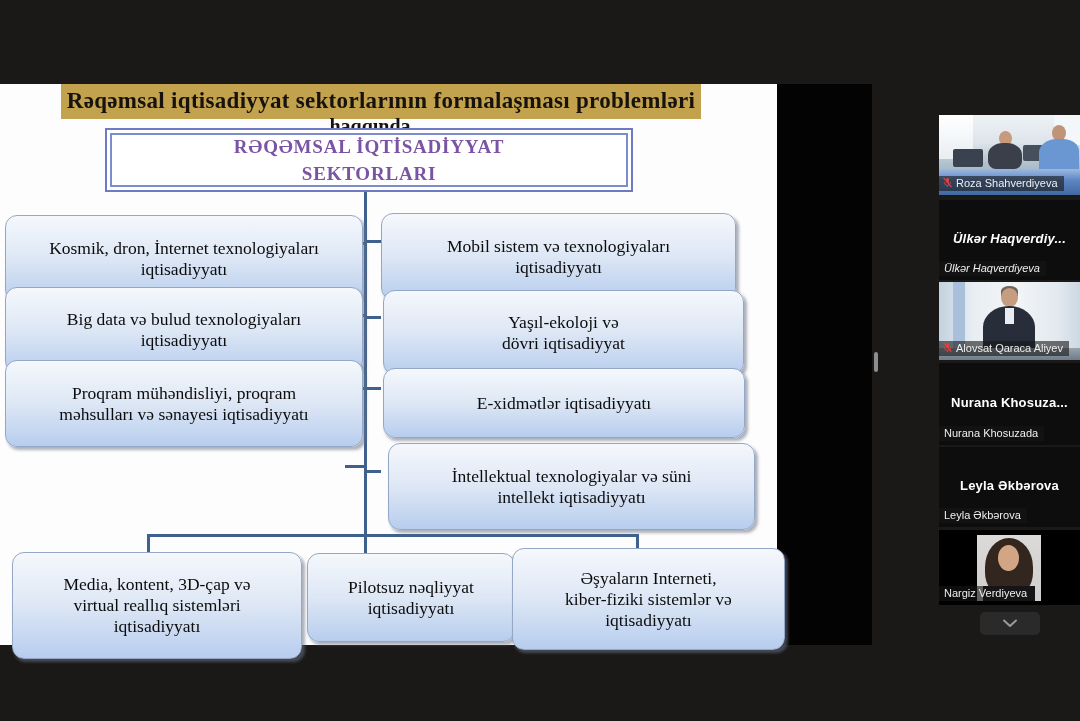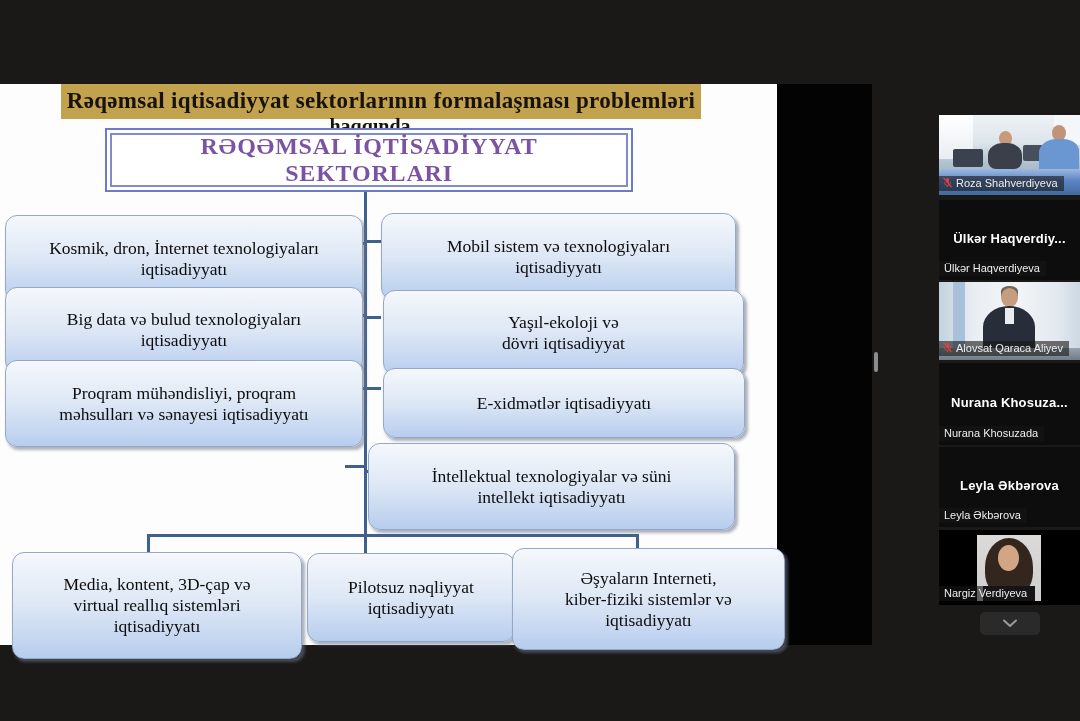--- a/index.html
+++ b/index.html
@@ -14,21 +14,21 @@
   .slide-title{position:absolute;left:0;top:5px;width:762px;text-align:center;z-index:1;}
   .slide-title span{background:#c2a24c;color:#17120d;font-weight:bold;font-size:23px;
         letter-spacing:.3px;padding:4px 6px 6px 6px;line-height:1.05;}
   .clipped-line{position:absolute;left:300px;top:31px;width:140px;height:13px;overflow:hidden;
         text-align:center;font-weight:bold;font-size:20px;color:#17120d;z-index:1;}
 
   .root-box{position:absolute;left:105px;top:44px;width:524px;height:60px;background:#fff;
         border:2px solid #6d7bc6;z-index:2;}
   .root-box-inner{position:absolute;inset:3px;border:2px solid #7e8bcd;
         display:flex;align-items:center;justify-content:center;}
-  .root-text{white-space:pre-line;text-align:center;font-weight:bold;font-size:24px;
+  .root-text{white-space:pre-line;text-align:center;font-weight:bold;font-size:19px;
         line-height:27px;letter-spacing:.8px;color:#7b53a5;}
 
   .sector-box{position:absolute;display:flex;align-items:center;justify-content:center;
         text-align:center;white-space:pre-line;font-size:17.5px;line-height:1.2;color:#0c0c0c;
         background:linear-gradient(180deg,#f5f8fc 0%,#dde7f5 50%,#b7cdee 100%);
         border:1px solid #94a7c6;border-radius:12px;
         box-shadow:2.5px 3px 3px rgba(105,115,135,.55);padding:14px 8px;}
 
   .conn{position:absolute;background:#3f618e;}
 
@@ -120,21 +120,21 @@
       <div class="sector-box" style="left:5px;top:203px;width:340px;height:56px;">Big data və bulud  texnologiyaları
 iqtisadiyyatı</div>
       <div class="sector-box" style="left:5px;top:276px;width:340px;height:57px;">Proqram mühəndisliyi,  proqram
 məhsulları və sənayesi iqtisadiyyatı</div>
 
       <div class="sector-box" style="left:381px;top:129px;width:337px;height:57px;">Mobil sistem və texnologiyaları
 iqtisadiyyatı</div>
       <div class="sector-box" style="left:383px;top:206px;width:343px;height:55px;">Yaşıl-ekoloji və
 dövri iqtisadiyyat</div>
       <div class="sector-box" style="left:383px;top:284px;width:344px;height:40px;">E-xidmətlər iqtisadiyyatı</div>
-      <div class="sector-box" style="left:368px;top:359px;width:349px;height:57px;">İntellektual texnologiyalar və süni
+      <div class="sector-box" style="left:388px;top:359px;width:349px;height:57px;">İntellektual texnologiyalar və süni
 intellekt iqtisadiyyatı</div>
 
       <div class="sector-box" style="left:12px;top:468px;width:272px;height:77px;">Media, kontent, 3D-çap və
 virtual reallıq sistemləri
 iqtisadiyyatı</div>
       <div class="sector-box" style="left:307px;top:469px;width:190px;height:59px;">Pilotsuz nəqliyyat
 iqtisadiyyatı</div>
       <div class="sector-box" style="left:512px;top:464px;width:255px;height:72px;">Əşyaların Interneti,
 kiber-fiziki sistemlər və
 iqtisadiyyatı</div>
@@ -162,21 +162,21 @@
         <svg class="mic" width="11" height="11" viewBox="0 0 12 12">
           <rect x="4.6" y="1" width="3" height="5.6" rx="1.5" fill="#e04040"></rect>
           <path d="M2.6 5.8a3.4 3.4 0 0 0 6.8 0" stroke="#e04040" stroke-width="1" fill="none"></path>
           <line x1="6" y1="9.2" x2="6" y2="11" stroke="#e04040" stroke-width="1"></line>
           <line x1="1.6" y1="0.8" x2="10.4" y2="11" stroke="#e04040" stroke-width="1.3"></line>
         </svg>
         <span>Roza Shahverdiyeva</span>
       </div>
     </div>
 
-    <div class="tile" style="top:200px;height:80px;">
+    <div class="tile" style="top:200px;height:80px;font-style:italic;">
       <div class="center-name">Ülkər  Haqverdiy...</div>
       <div class="plabel nomic">
         <span>Ülkər Haqverdiyeva</span>
       </div>
     </div>
 
     <div class="tile" style="top:282px;height:78px;">
       <div class="scene">
         <div class="dec alov-bg"></div>
         <div class="dec alov-win"></div>

